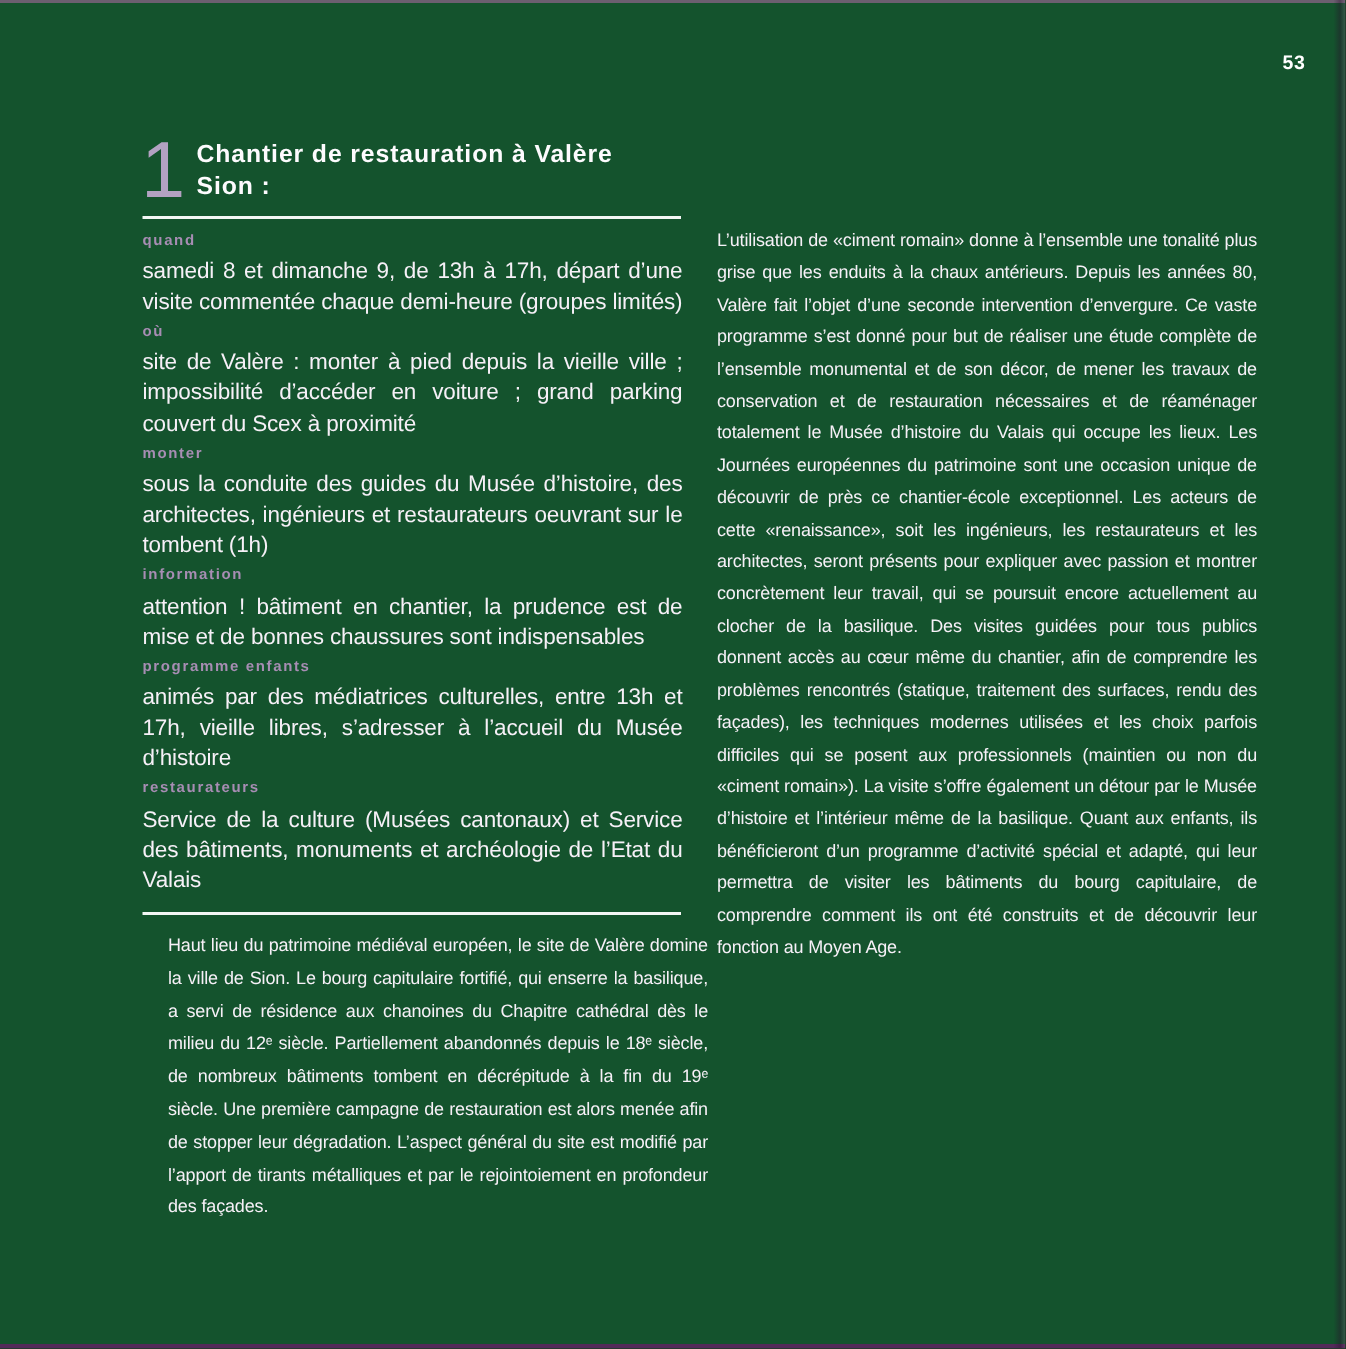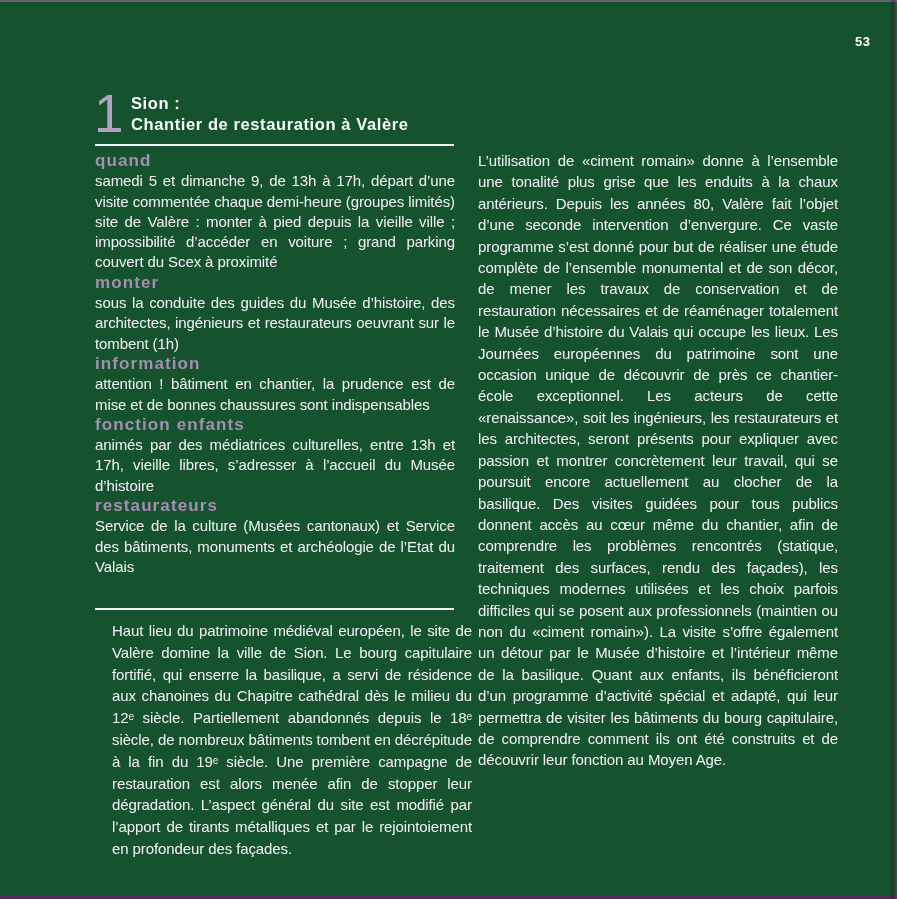--- a/index.html
+++ b/index.html
@@ -34,73 +34,74 @@
     font-size:16.5px; line-height:20.5px; font-weight:bold;
     letter-spacing:0.6px; color:#fdfbfe;
   }
 
   .rule { position:absolute; left:95px; width:359px; height:2px; background:rgba(255,255,255,0.95); }
   .rule-heading { top:144px; }
   .rule-divider { top:608px; }
 
   .info-block { position:absolute; left:95px; top:151px; width:360px; }
   .info-label {
-    font-size:17px; line-height:20.3px; font-weight:bold;
+    font-size:10px; line-height:20.3px; font-weight:bold;
     letter-spacing:1.1px; color:#a78db3;
   }
   .info-text {
     font-size:15px; line-height:20.3px; letter-spacing:-0.1px;
     text-align:justify; color:#f6f0f7;
   }
 
   .para {
-    font-size:15px; letter-spacing:-0.1px; text-align:justify; color:#f6f0f7;
+    font-size:12px; letter-spacing:-0.1px; text-align:justify; color:#f6f0f7;
   }
   .left-para  { position:absolute; left:112px;  top:620px; width:360px; line-height:21.8px; }
   .right-para { position:absolute; left:478px; top:150px; width:360px; line-height:21.4px; }
 </style>
 </head>
 <body>
 
 <div class="page">
 
   <div class="edge-top"></div>
   <div class="edge-bottom"></div>
   <div class="edge-right"></div>
 
   <div class="page-number">53</div>
 
   <div class="heading">
     <div class="heading-num">1</div>
     <div class="heading-text">
+      <div class="heading-line">Chantier de restauration à Valère</div>
       <div class="heading-line">Sion&nbsp;:</div>
-      <div class="heading-line">Chantier de restauration à Valère</div>
     </div>
   </div>
 
   <div class="rule rule-heading"></div>
 
   <div class="info-block">
     <div>
       <div class="info-label">quand</div>
-      <div class="info-text">samedi 5 et dimanche 9, de 13h à 17h, départ d’une visite commentée chaque demi-heure (groupes limités)</div>
+      <div class="info-text">samedi 8 et dimanche 9, de 13h à 17h, départ d’une visite commentée chaque demi-heure (groupes limités)</div>
     </div>
     <div>
+      <div class="info-label">où</div>
       <div class="info-text">site de Valère&nbsp;: monter à pied depuis la vieille ville&nbsp;; impossibilité d’accéder en voiture&nbsp;; grand parking couvert du Scex à proximité</div>
     </div>
     <div>
       <div class="info-label">monter</div>
       <div class="info-text">sous la conduite des guides du Musée d’histoire, des architectes, ingénieurs et restaurateurs oeuvrant sur le tombent (1h)</div>
     </div>
     <div>
       <div class="info-label">information</div>
       <div class="info-text">attention&nbsp;! bâtiment en chantier, la prudence est de mise et de bonnes chaussures sont indispensables</div>
     </div>
     <div>
-      <div class="info-label">fonction enfants</div>
+      <div class="info-label">programme enfants</div>
       <div class="info-text">animés par des médiatrices culturelles, entre 13h et 17h, vieille libres, s’adresser à l’accueil du Musée d’histoire</div>
     </div>
     <div>
       <div class="info-label">restaurateurs</div>
       <div class="info-text">Service de la culture (Musées cantonaux) et Service des bâtiments, monuments et archéologie de l’Etat du Valais</div>
     </div>
   </div>
 
   <div class="rule rule-divider"></div>
 

